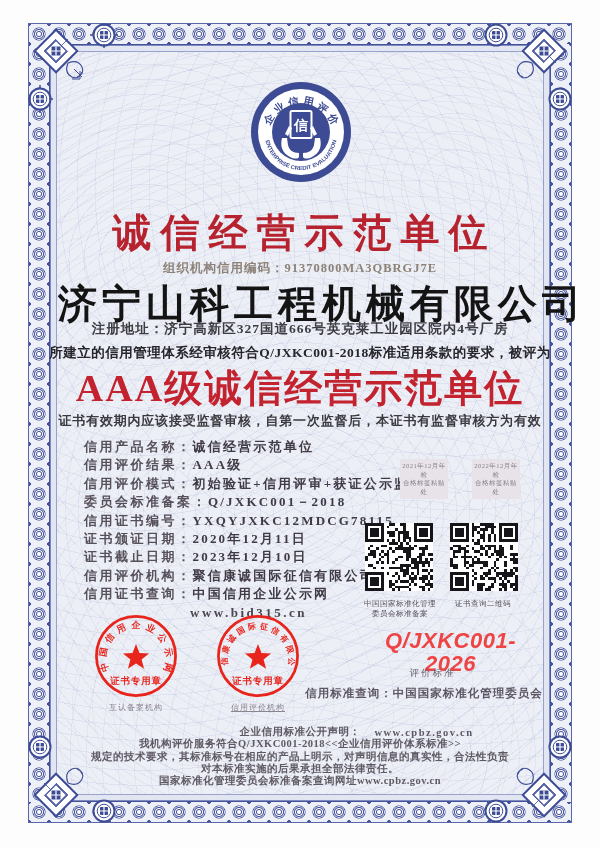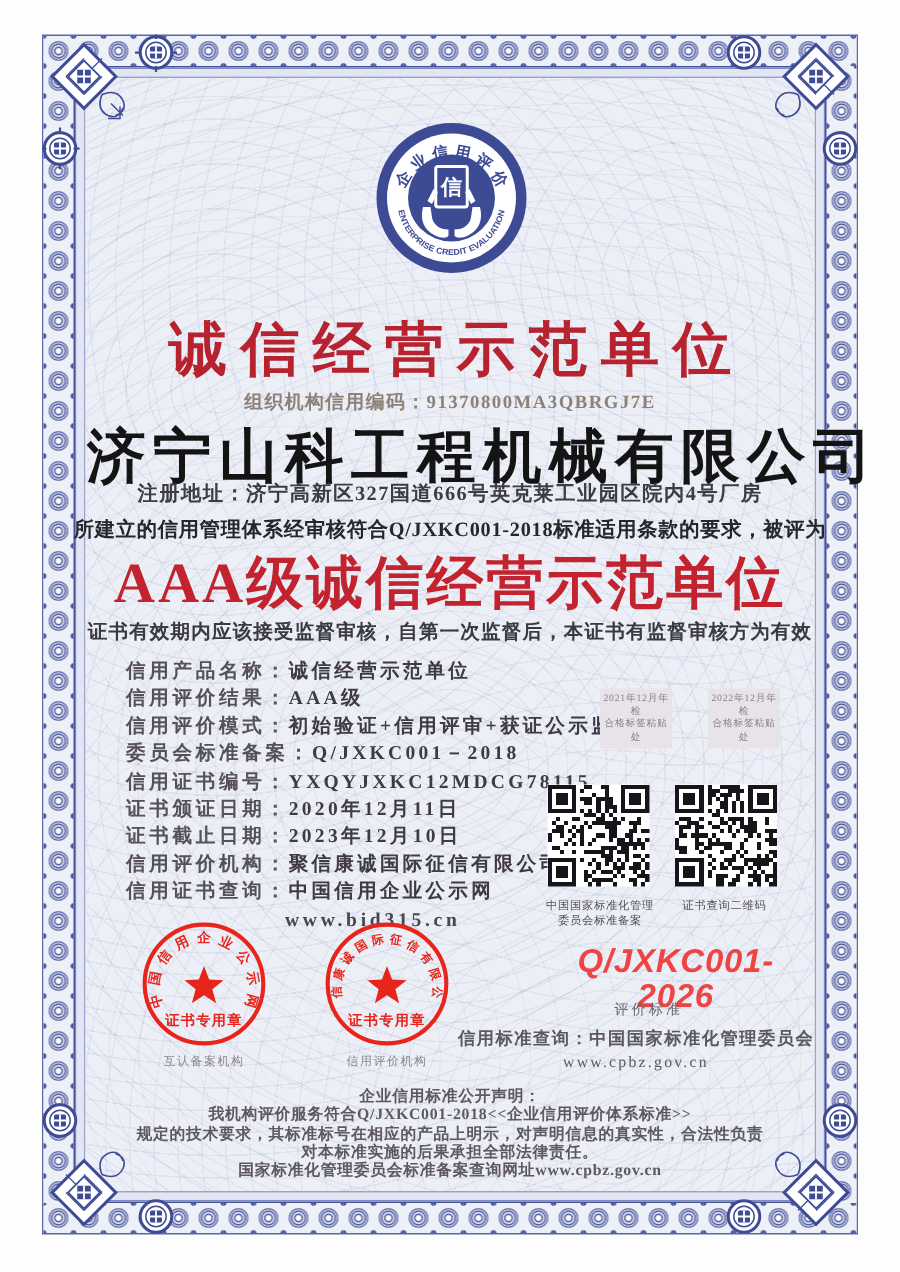--- a/index.html
+++ b/index.html
@@ -59,25 +59,25 @@
   .qr{position:absolute;width:68px;height:68px;background:#ffffff;}
   .qr svg{width:100%;height:100%;shape-rendering:crispEdges;display:block;}
   .qr-1{left:365px;top:523px;} .qr-2{left:450px;top:523px;}
   .qr-cap{top:599px;width:110px;font-size:7.5px;line-height:9.5px;color:#564f58;text-align:center;letter-spacing:0.5px;}
   .qr-cap-1{left:345px;text-align:center;} .qr-cap-2{left:428px;}
   .std-num{left:360px;top:629px;width:145px;text-align:center;color:#ef4444;
     font-family:"Liberation Sans","DejaVu Sans",sans-serif;font-weight:bold;font-style:italic;
     font-size:22px;line-height:23px;letter-spacing:0.5px;margin-left:18px;}
   .std-cap{left:360px;top:667px;width:145px;text-align:center;font-size:9.5px;color:#6a646e;letter-spacing:2px;}
   .std-query{left:294px;top:686px;width:260px;text-align:center;font-size:11.5px;font-weight:bold;color:#5d5763;letter-spacing:1px;line-height:15px;}
-  .std-query-url{font-size:10.5px;letter-spacing:1.5px;font-weight:400;}
+  .std-query-url{font-size:10.5px;letter-spacing:1.5px;font-weight:700;margin-top:24px;}
   .seal{width:86px;height:86px;}
   .seal-1{left:93px;top:613px;} .seal-2{left:215px;top:613px;}
   .seal-cap{top:702px;width:86px;text-align:center;font-size:8px;color:#8b8590;letter-spacing:1px;}
-  .seal-cap-1{left:93px;} .seal-cap-2{left:215px;}
+  .seal-cap-1{left:93px;} .seal-cap-2{left:215px;text-decoration:underline;}
   .declaration{left:40px;right:40px;top:726px;text-align:center;font-size:10.5px;line-height:12.3px;
     color:#5e5862;font-weight:600;letter-spacing:0.5px;}
 </style>
 </head>
 <body>
 
 <div class="page">
   <div class="frame">
     <div class="frame-outline"></div>
     <div class="band band-top"></div>

